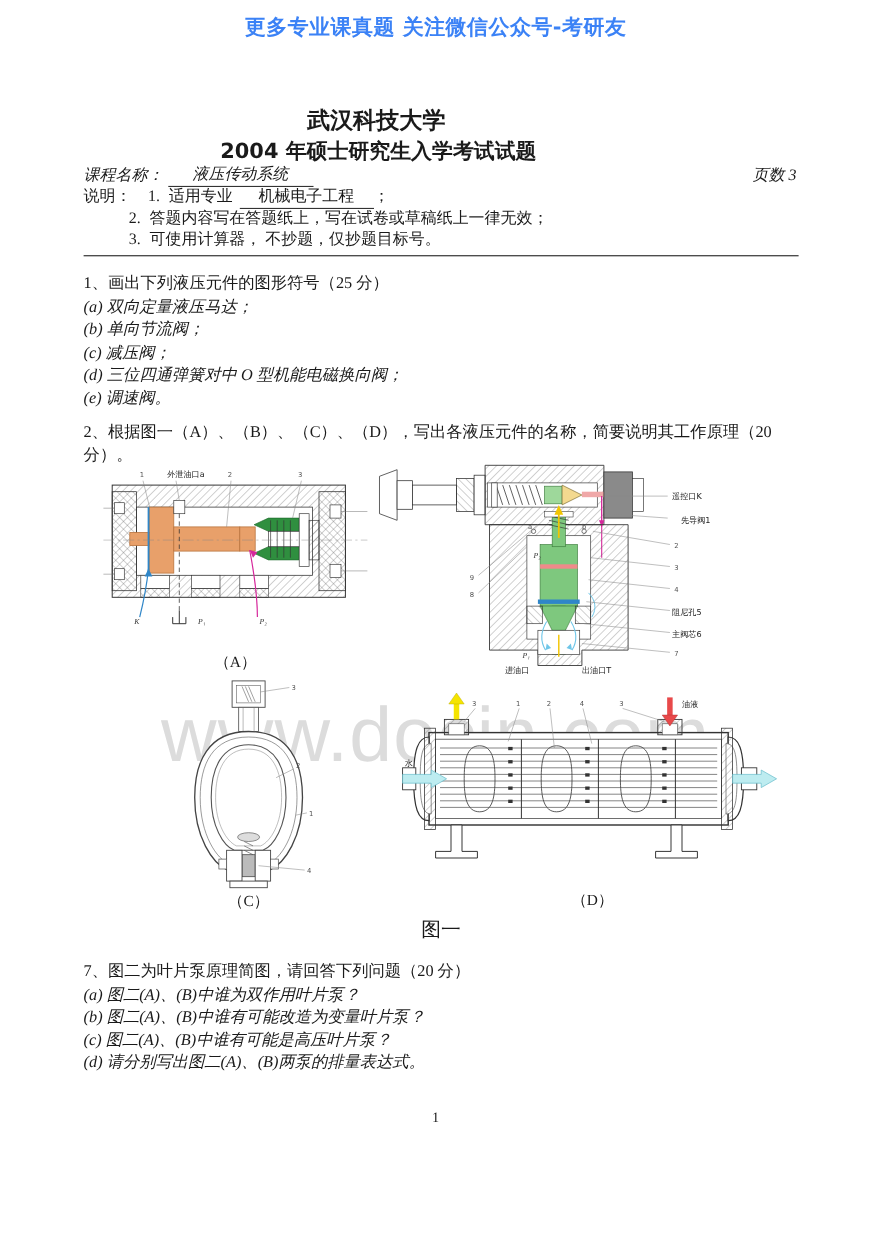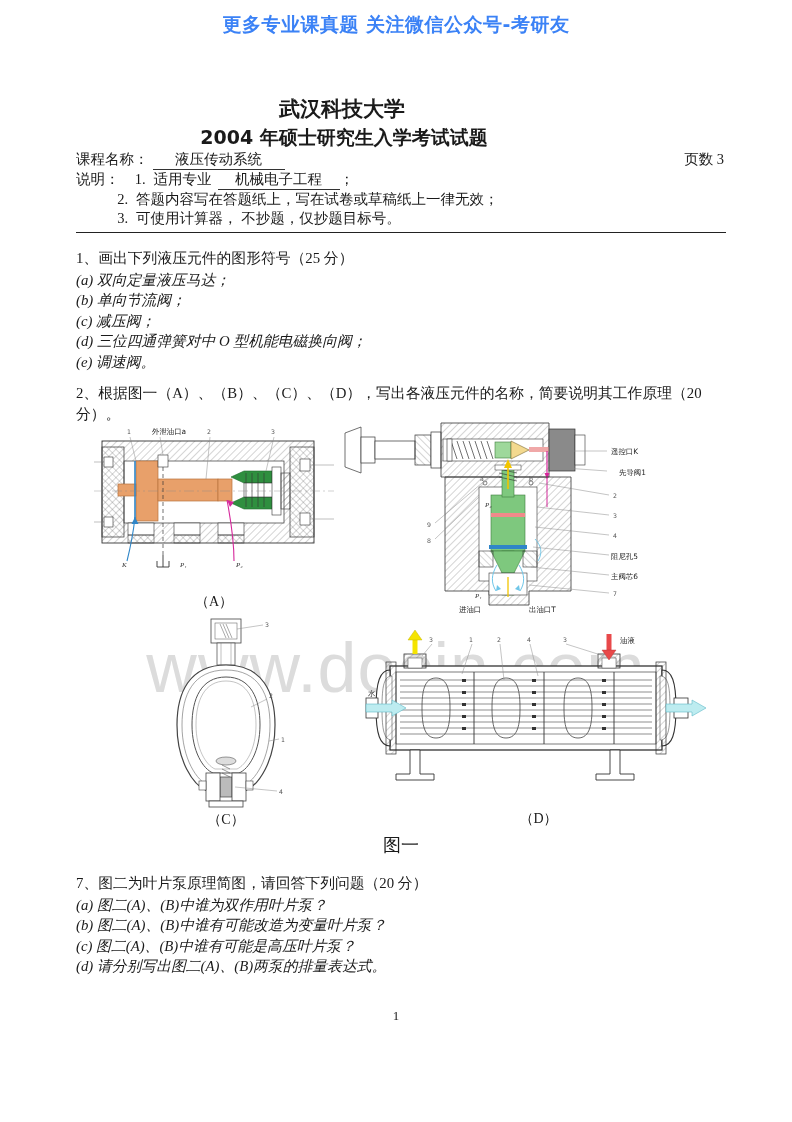--- a/index.html
+++ b/index.html
@@ -74,21 +74,21 @@
     font-family: "DejaVu Sans", "Liberation Sans", sans-serif;
   }
 
   
   .meta {
     position: absolute;
     left: 76px; top: 150px; width: 650px;
     font-size: 14.5px;
     line-height: 19px;
   }
-  .meta-row { display: flex; align-items: flex-start; width: 100%; }
+  .meta-row { display: flex; align-items: flex-end; width: 100%; font-style: italic; }
   .meta-label { white-space: nowrap; }
   .ul-field {
     display: inline-block;
     border-bottom: 1px solid #333;
     text-align: center;
     padding: 0 6px;
     white-space: nowrap;
   }
   .f-course { min-width: 120px; margin-left: 4px; }
   .f-major  { min-width: 110px; margin-left: 6px; }

